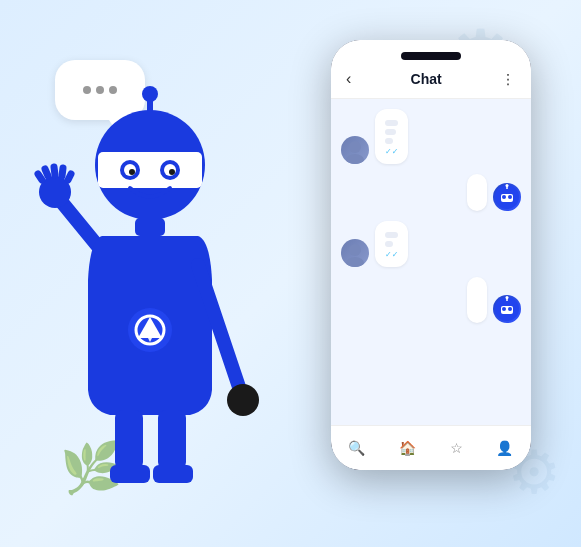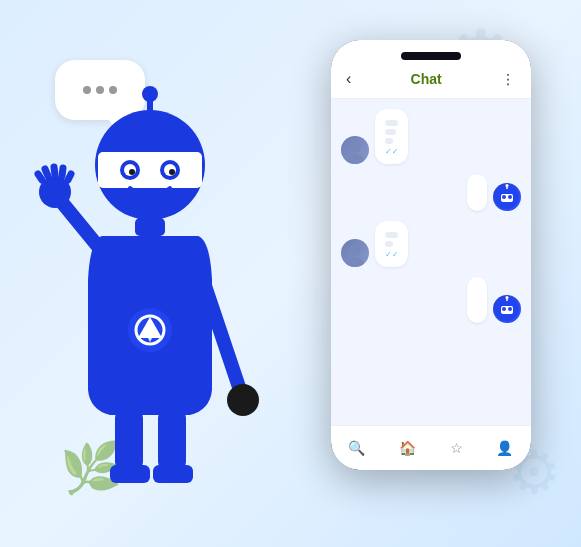--- a/index.html
+++ b/index.html
@@ -138,21 +138,21 @@
     }
 
     .header-back {
       font-size: 16px;
       color: #333;
     }
 
     .header-title {
       font-size: 14px;
       font-weight: bold;
-      color: #4d7c0f;
+      color: #0f172a;
     }
 
     .header-dots {
       font-size: 14px;
       color: #333;
       letter-spacing: 1px;
     }
 
     
     .chat-messages {

